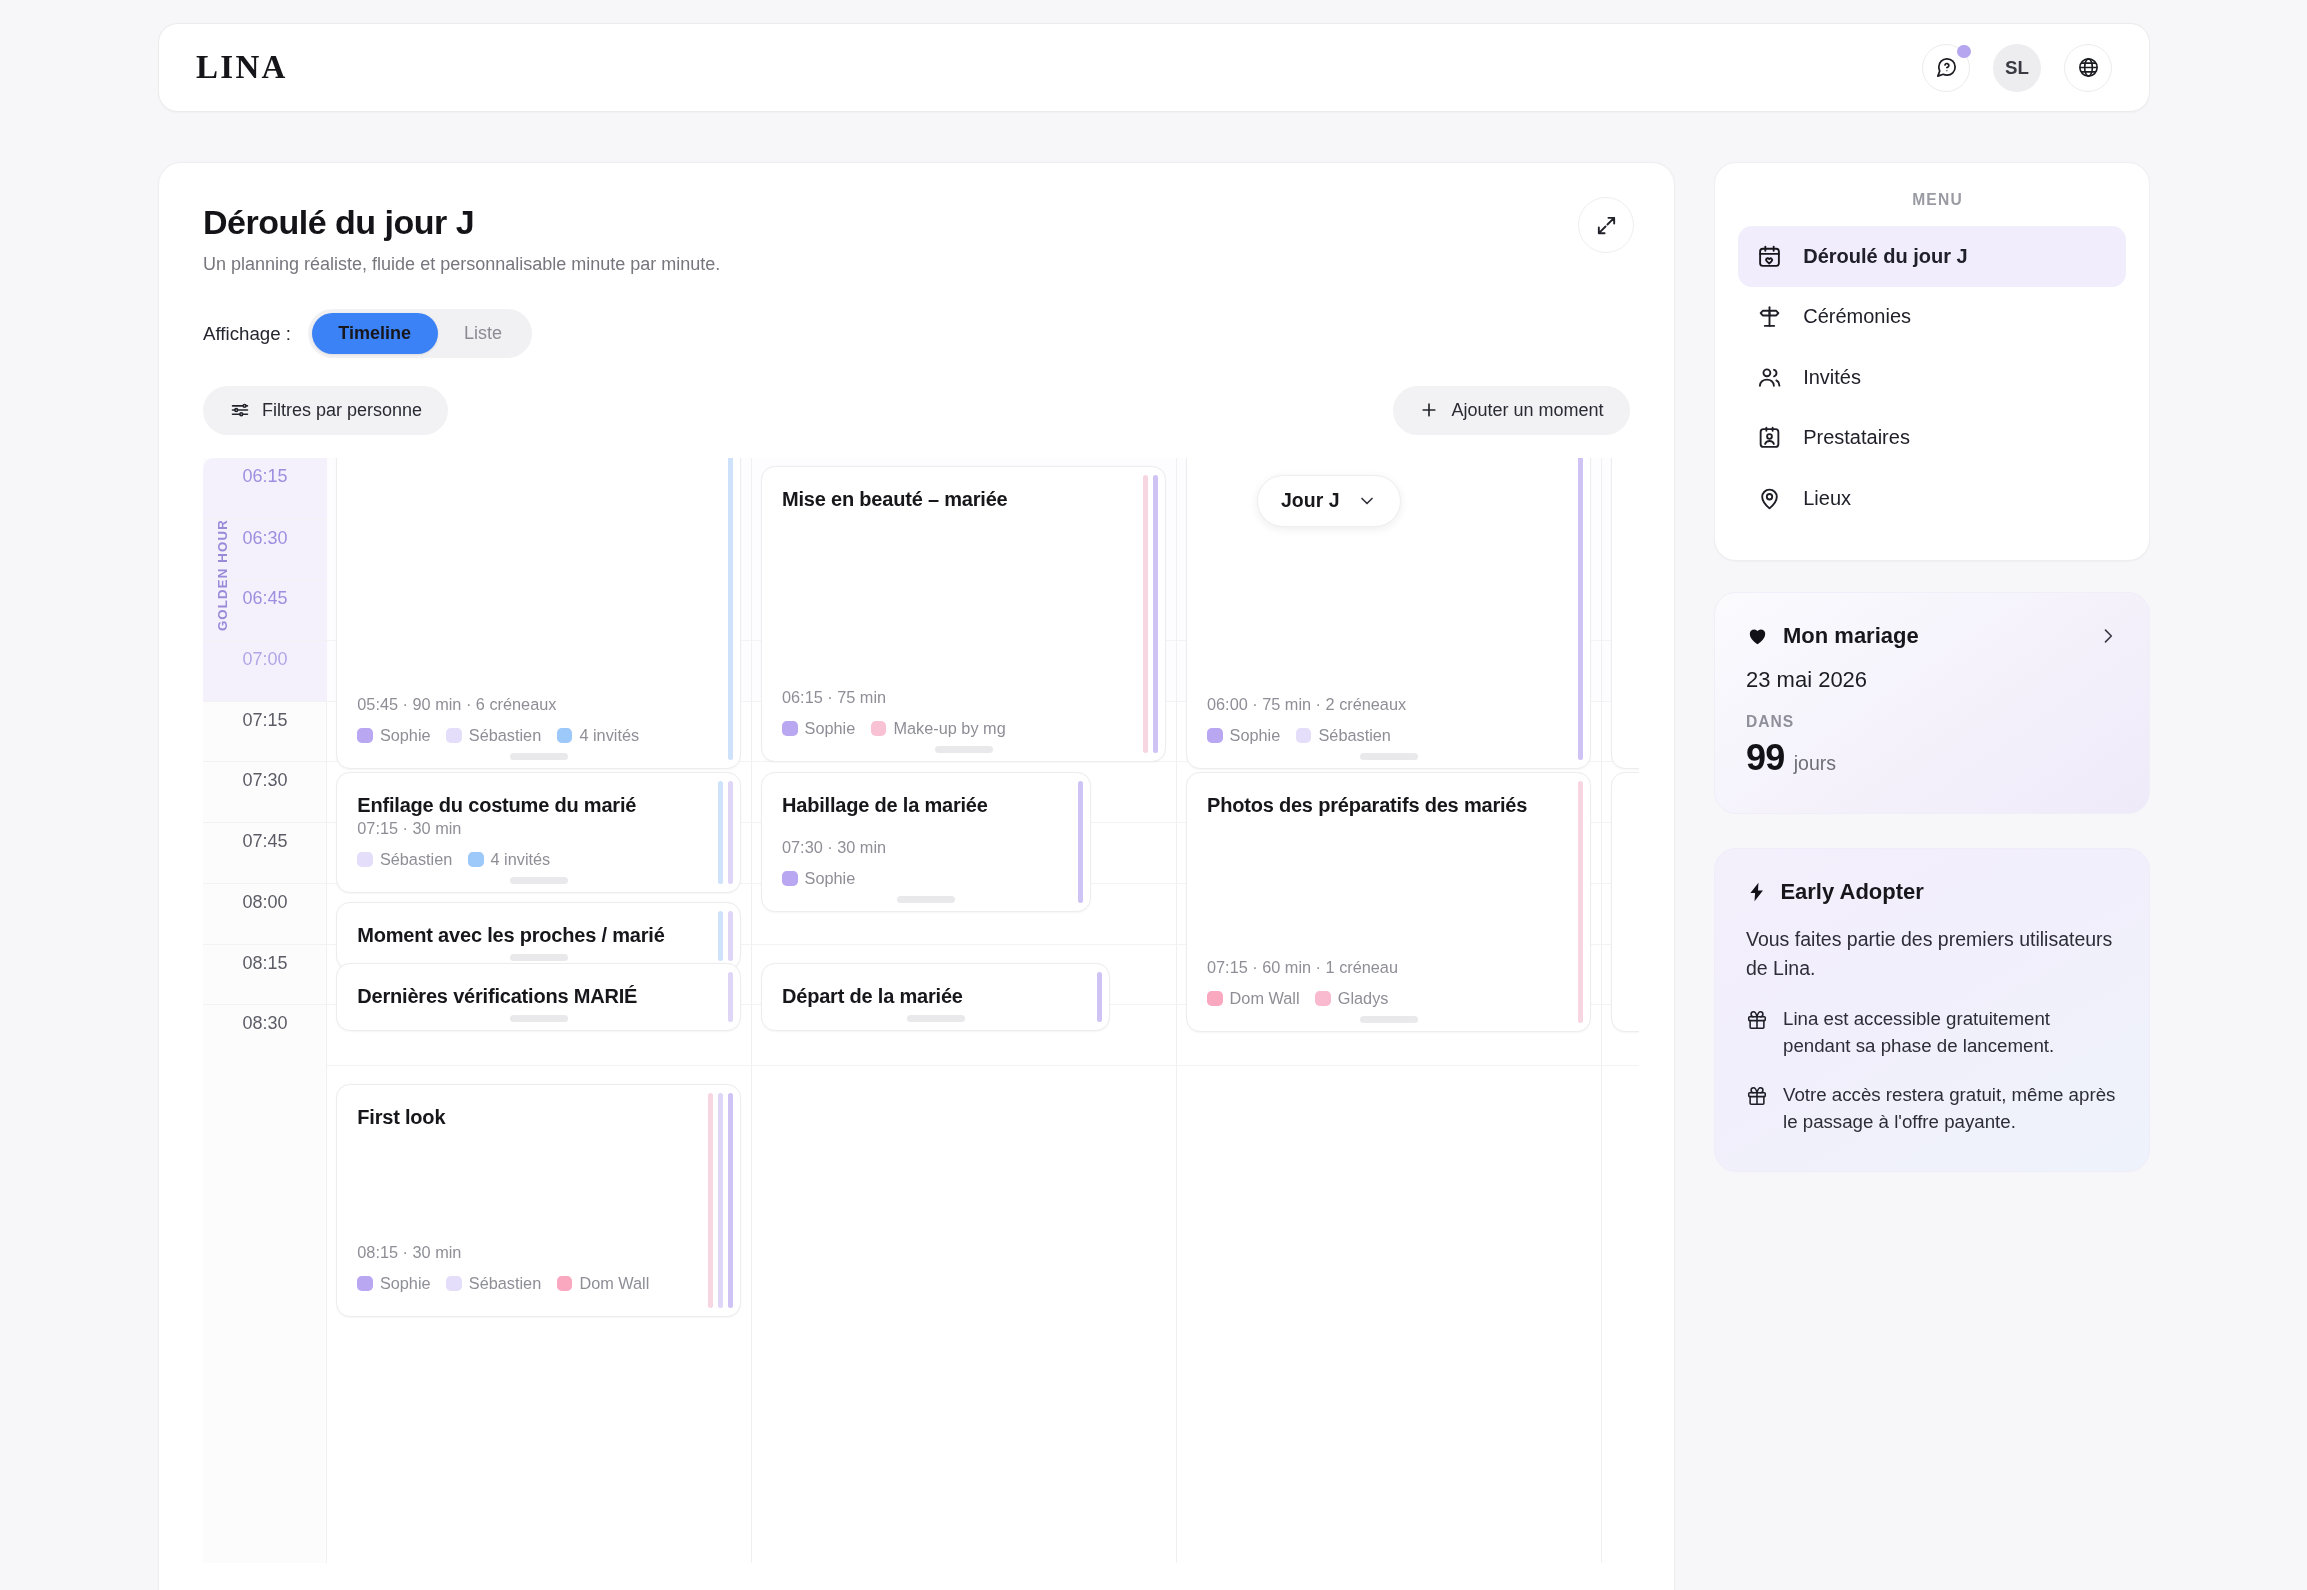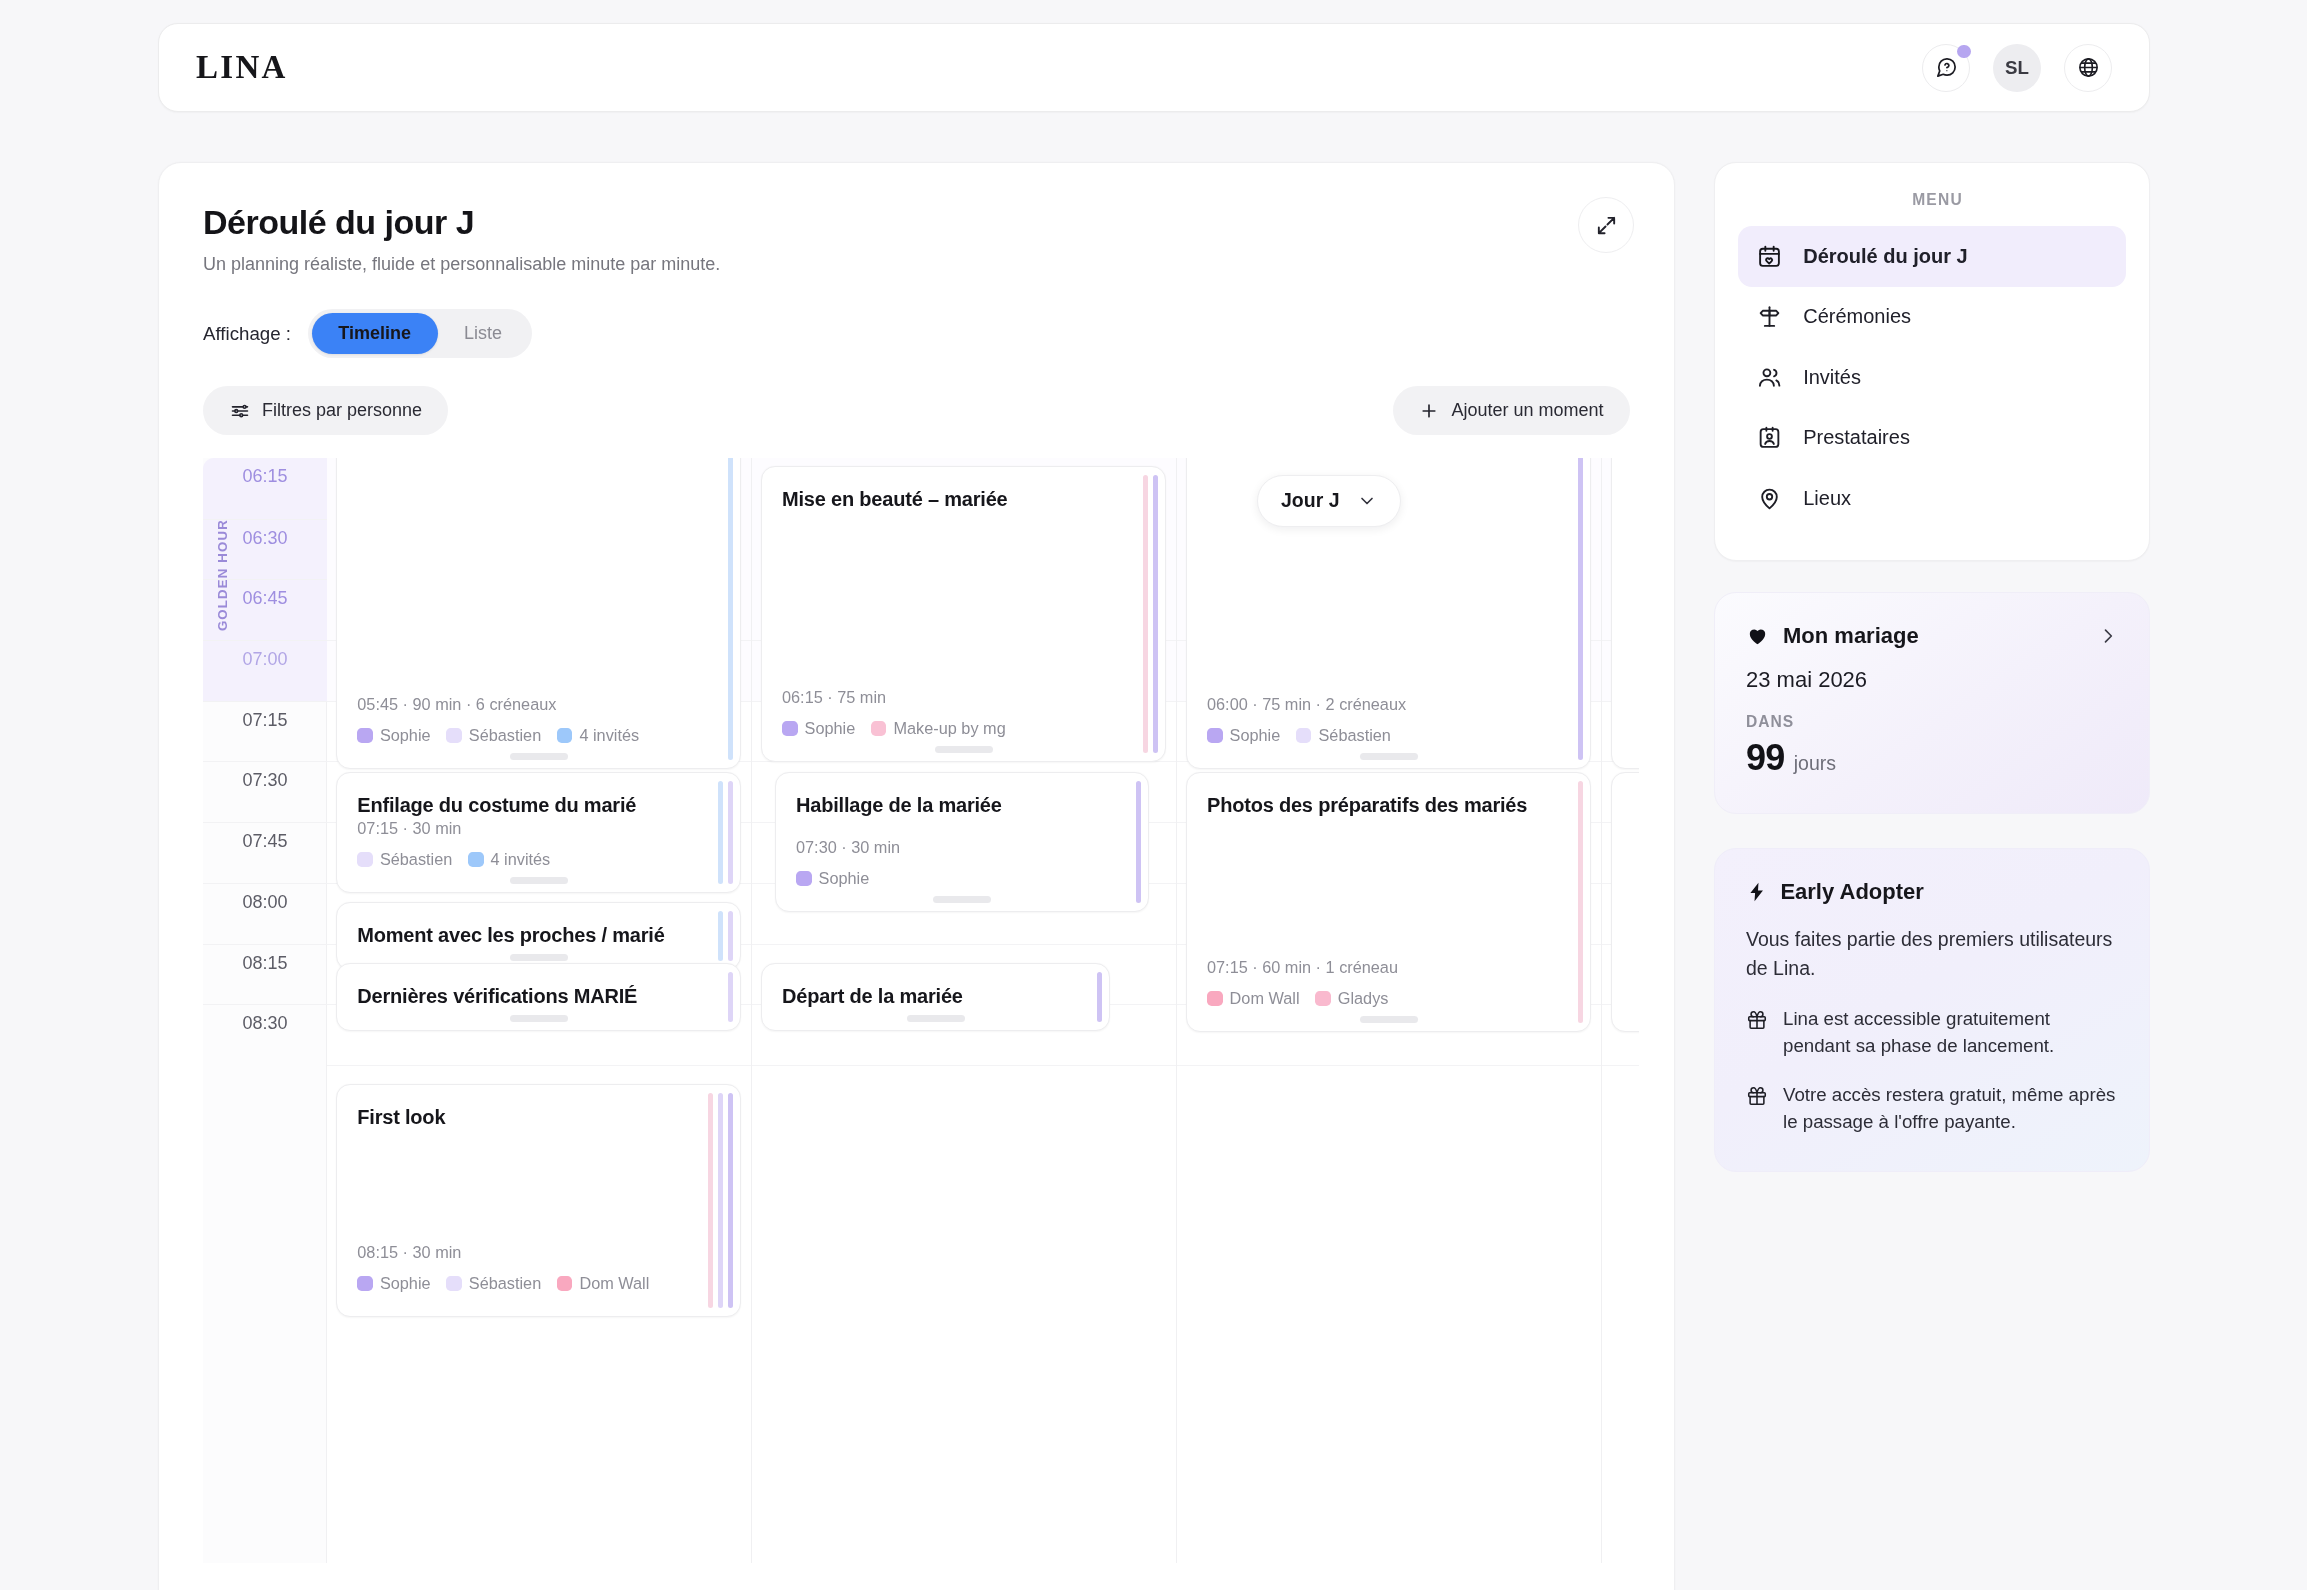--- a/index.html
+++ b/index.html
@@ -83,21 +83,21 @@
   .seg-item.active {
     background: #3b82f6; color: #17171c; font-weight: 600;
     box-shadow: 0 0.8px 2.3px rgba(16,18,27,.10);
   }
 
   .tool-row {
     margin-top: 28px; padding: 0 44px;
     display: flex; align-items: center; justify-content: space-between;
   }
   .pill-btn {
-    display: inline-flex; align-items: flex-end; gap: 12.4px;
+    display: inline-flex; align-items: flex-start; gap: 12.4px;
     background: #f2f2f4; border: none; border-radius: 777px;
     padding: 14px 26.5px; font-size: 18px; color: #2a2a33;
     cursor: pointer; font-family: inherit;
   }
 
   
   .timeline-wrap {
     margin-top: 23px; margin-left: 44px;
     width: 1436px; height: 1105px;
     position: relative; overflow: hidden;
@@ -443,21 +443,21 @@
                   <span>Make-up by mg</span>
                 </span>
             </div>
             <div class="bars">
                 <span class="bar" style="background:#f7d6e2"></span>
                 <span class="bar" style="background:#cec3f4"></span>
               </div>
             <div class="grab"></div>
           </div>
 
-          <div class="ev" style="left:448px; top:314px; width:374px; height:140px;">
+          <div class="ev" style="left:434px; top:314px; width:330px; height:140px;">
             <div class="ev-title">Habillage de la mariée</div>
             <div class="ev-meta">07:30 · 30 min</div>
             <div class="ev-people">
               <span class="chip">
                   <span class="swatch" style="background:#b9a7f2"></span>
                   <span>Sophie</span>
                 </span>
             </div>
             <div class="bars">
                 <span class="bar" style="background:#cec3f4"></span>

